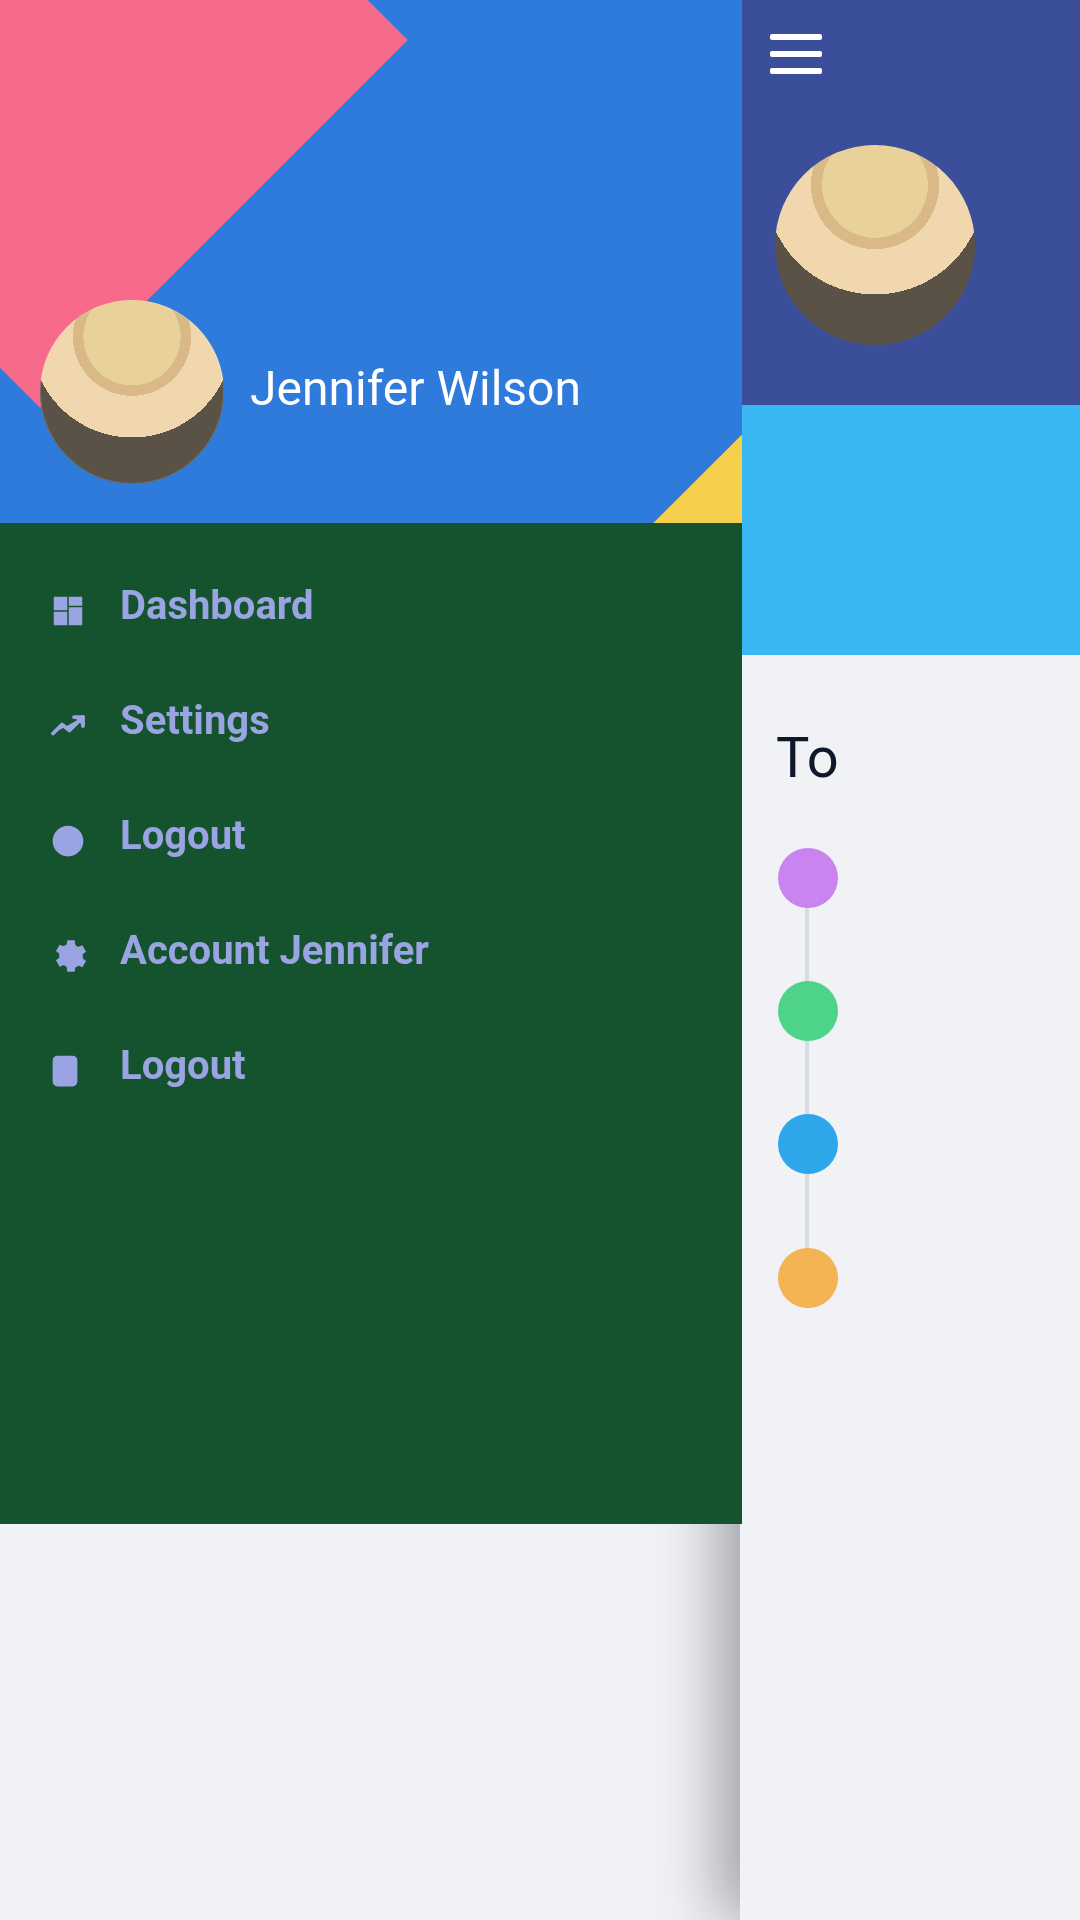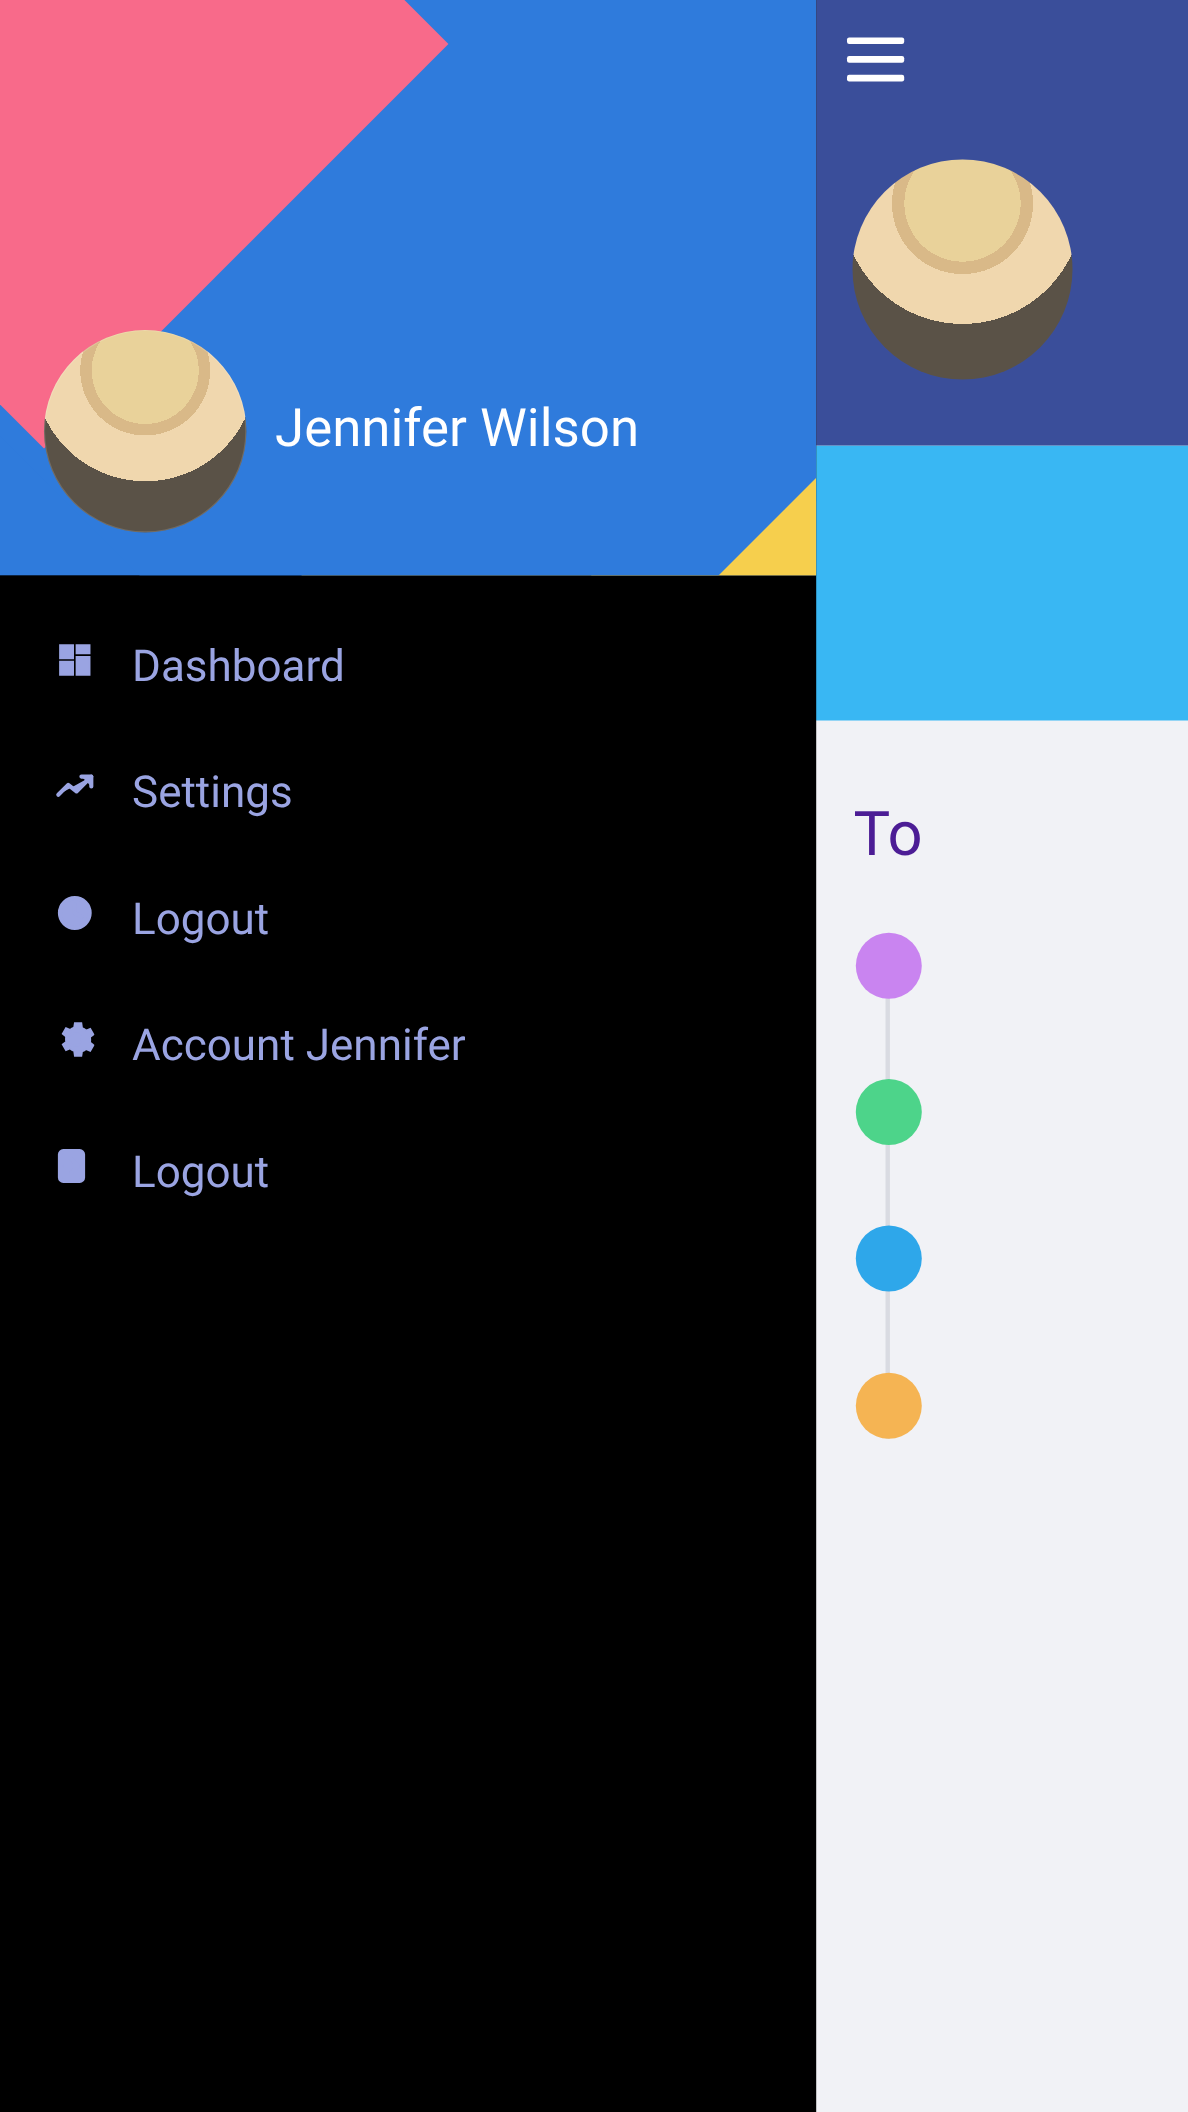--- a/index.html
+++ b/index.html
@@ -58,21 +58,21 @@
   .main-tabs {
     width: 100%;
     height: 250px;
     background: #39b7f3;
   }
   .main-section-title {
     position: absolute;
     top: 725px;
     left: 36px;
     font-size: 56px;
-    color: #4c1d95;
+    color: #0f172a;
     font-weight: 400;
   }
   .timeline {
     position: absolute;
     top: 848px;
     left: 38px;
     width: 400px;
   }
   .timeline-line {
     position: absolute;
@@ -93,22 +93,22 @@
   .dot.d2 { top: 133px; background: #4dd48a; }
   .dot.d3 { top: 266px; background: #2ea7ea; }
   .dot.d4 { top: 400px; background: #f5b453; }
 
   
   .drawer {
     position: absolute;
     top: 0;
     left: 0;
     width: 742px;
-    height: 1920px;
-    background: #000000;
+    height: 1524px;
+    background: #14532d;
     overflow: hidden;
   }
   .drawer-header {
     position: relative;
     width: 100%;
     height: 523px;
     background: #2f7bdc;
     overflow: hidden;
   }
   
@@ -175,26 +175,27 @@
   }
 
   .menu {
     position: absolute;
     top: 548px;
     left: 0;
     width: 100%;
   }
   .menu-item {
     display: flex;
-    align-items: flex-start;
+    align-items: flex-end;
     gap: 34px;
     padding: 34px 50px;
     cursor: pointer;
     color: #9aa4e2;
     font-size: 40px;
+    font-weight: bold;
   }
   .menu-item .icon {
     width: 36px;
     height: 36px;
     flex: 0 0 36px;
     display: inline-flex;
     align-items: center;
     justify-content: center;
   }
   .menu-item .icon svg {

